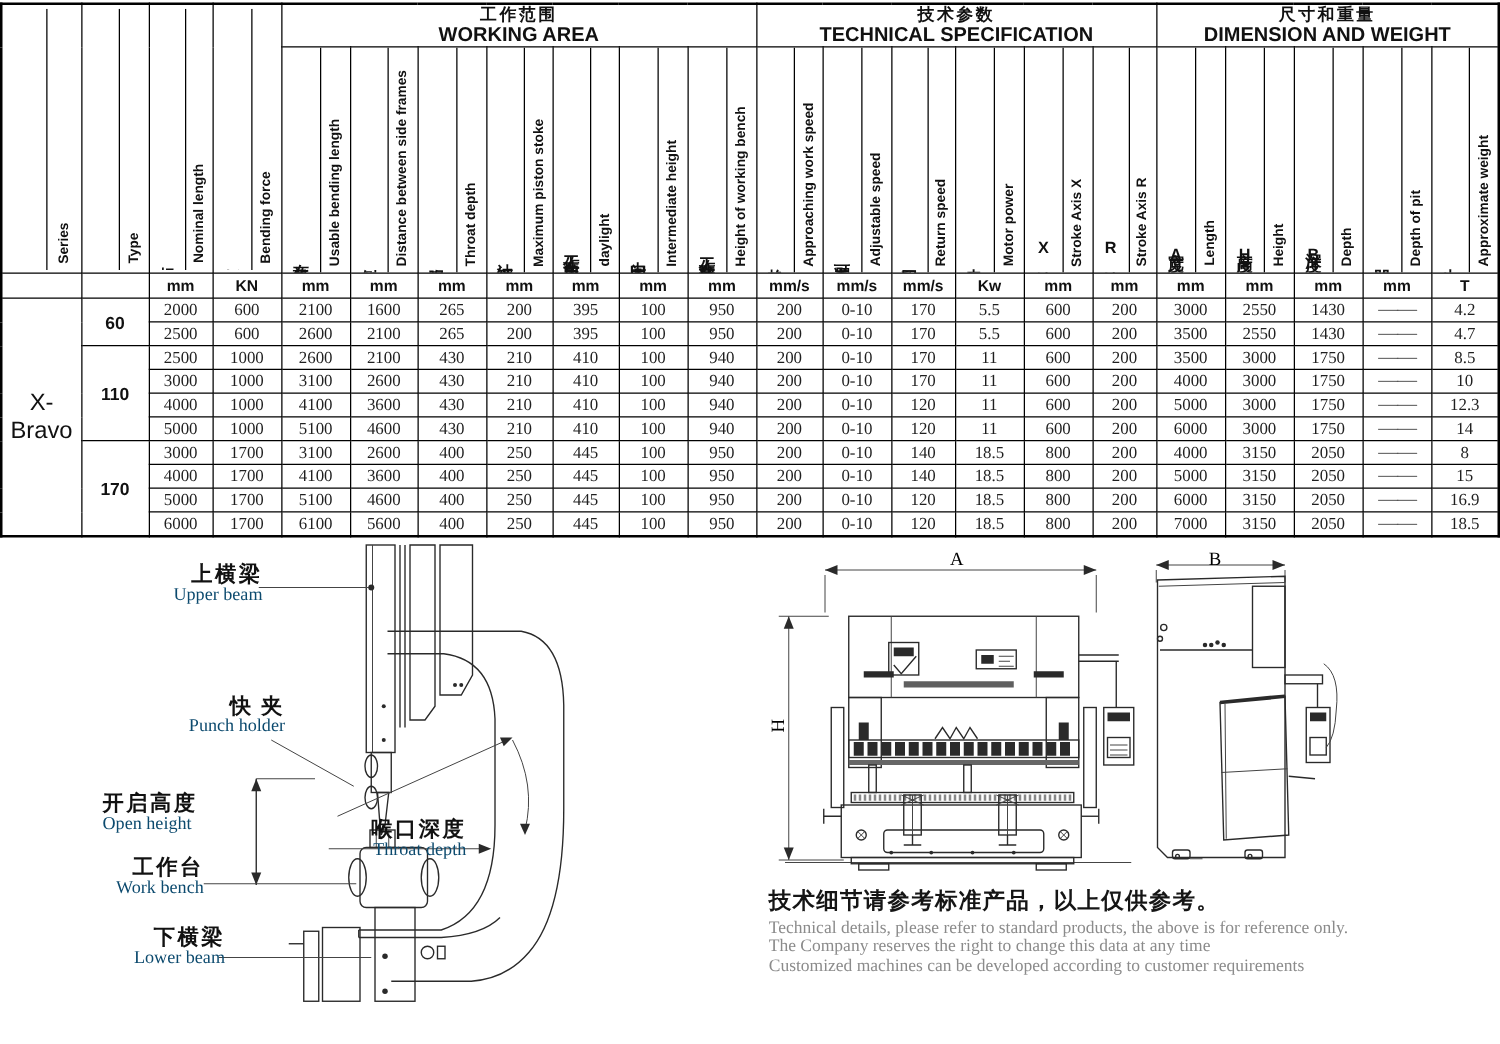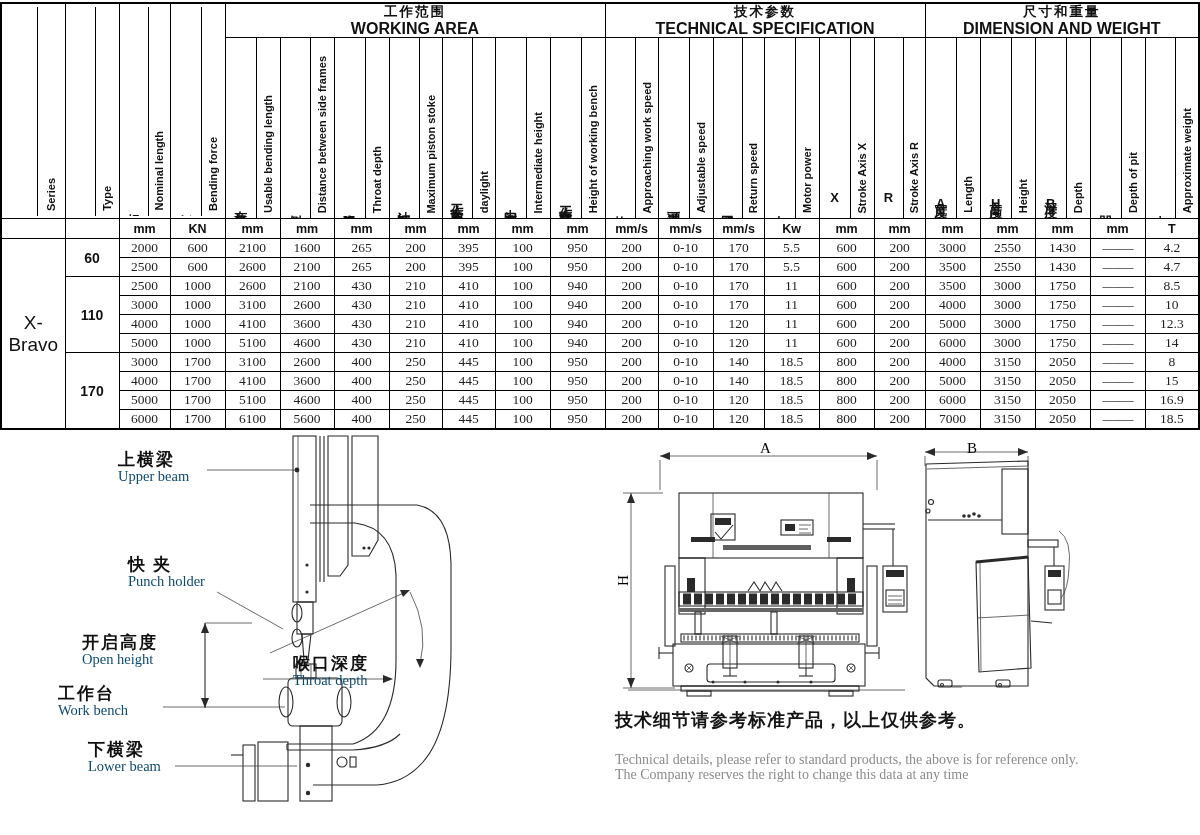--- a/index.html
+++ b/index.html
@@ -32,33 +32,33 @@
   td.dash{color:#555;letter-spacing:-1px;font-family:"Liberation Serif",serif;}
   td.series-cell{font-size:19px;font-weight:normal;}
   td.type-cell{font-size:14px;font-weight:bold;}
 
   
   .dwg{position:absolute;}
   .dwg svg{display:block;}
   svg .ln{stroke:#2a2a2a;stroke-width:1.1;fill:none;}
   svg .thin{stroke:#444;stroke-width:0.8;fill:none;}
   svg .fl{fill:#2a2a2a;stroke:none;}
-  .dlabel{position:absolute;text-align:left;line-height:1.08;}
+  .dlabel{position:absolute;text-align:right;line-height:1.08;}
   .dlabel .cn{font-family:"Liberation Serif",serif;font-weight:bold;font-size:17px;letter-spacing:2px;color:#111;}
   .dlabel .en{font-family:"Liberation Serif",serif;font-size:14.5px;color:#0c4a6e;}
   .dlabel.right{text-align:left;}
   .dim{position:absolute;font-family:"Liberation Serif",serif;font-size:15px;color:#000;}
 
   
   .disclaimer{position:absolute;left:615px;top:710px;width:500px;}
   .disclaimer p{margin:0;}
   .disc-cn{font-family:"Liberation Serif",serif;font-weight:bold;font-size:18px;
            letter-spacing:1px;line-height:1.22;color:#151515;}
   .disc-en{font-family:"Liberation Serif",serif;font-size:14px;color:#8b8b8b;line-height:1.1;}
-  .disc-en.first{margin-top:20px;}
+  .disc-en.first{margin-top:3px;}
 </style>
 </head>
 <body>
 
 <div class="page">
 
   <table class="spec">
     <colgroup>
       <col style="width:64px">
         <col style="width:54px">
@@ -791,15 +791,16 @@
   </div>
 
   <div class="dim" style="left:760px;top:440px">A</div>
   <div class="dim" style="left:967px;top:440px">B</div>
   <div class="dim" style="left:618px;top:572px;transform:rotate(-90deg)">H</div>
 
   <div class="disclaimer">
     <p class="disc-cn">技术细节请参考标准产品，以上仅供参考。</p>
     <p class="disc-en first">Technical details, please refer to standard products, the above is for reference only.</p>
     <p class="disc-en">The Company reserves the right to change this data at any time</p>
+    <p class="disc-en">Customized machines can be developed according to customer requirements</p>
   </div>
 
 </div>
 
 </body></html>

